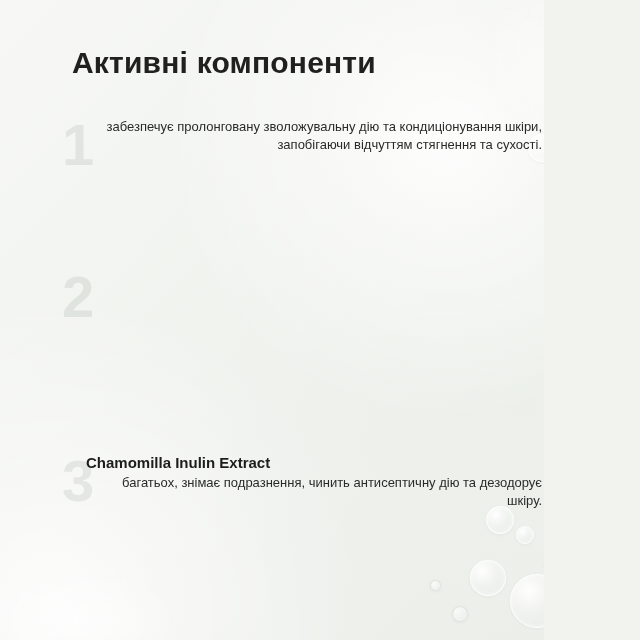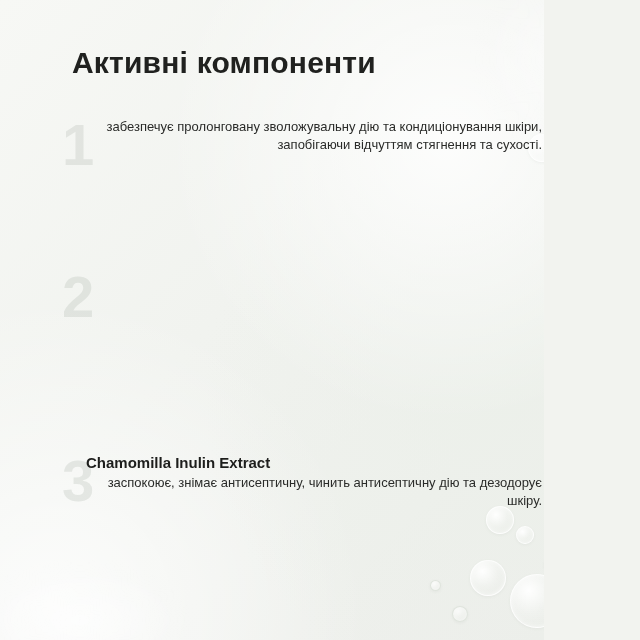--- a/index.html
+++ b/index.html
@@ -158,19 +158,19 @@
       </div>
 
       <div class="item item-2">
         <div class="item-index">2</div>
       </div>
 
       <div class="item item-3">
         <div class="item-index">3</div>
         <div class="item-body">
           <div class="item-name">Chamomilla Inulin Extract</div>
-          <div class="item-desc">заспокоює, знімає антисептичну, чинить антисептичну дію та дезодорує шкіру.</div>
+          <div class="item-desc">багатьох, знімає подразнення, чинить антисептичну дію та дезодорує шкіру.</div>
         </div>
       </div>
 
     </div>
   </div>
 </div>
 
 </body></html>

